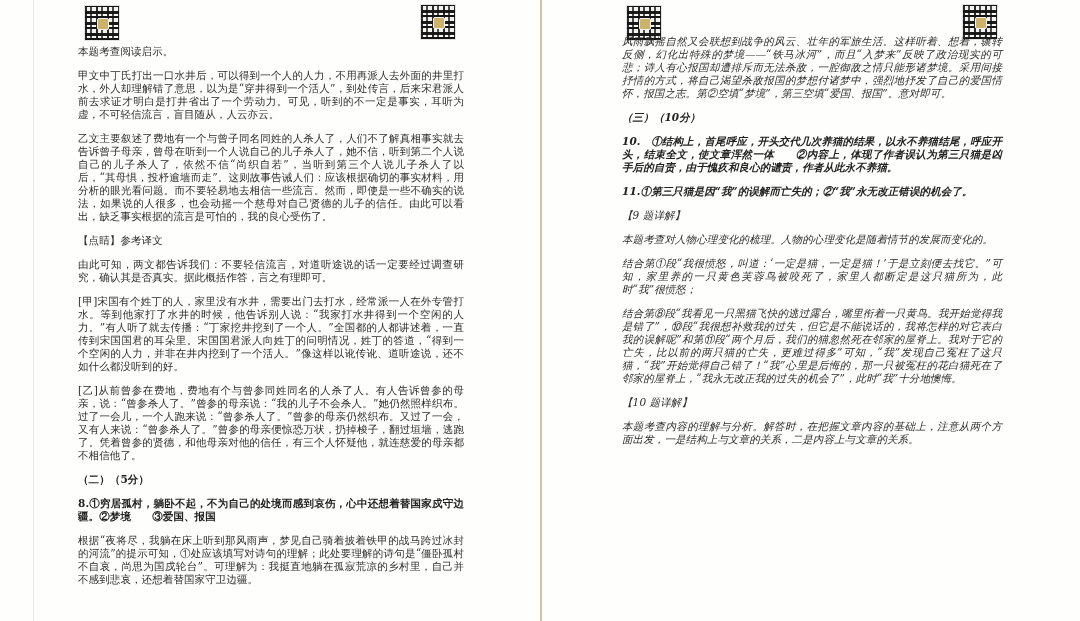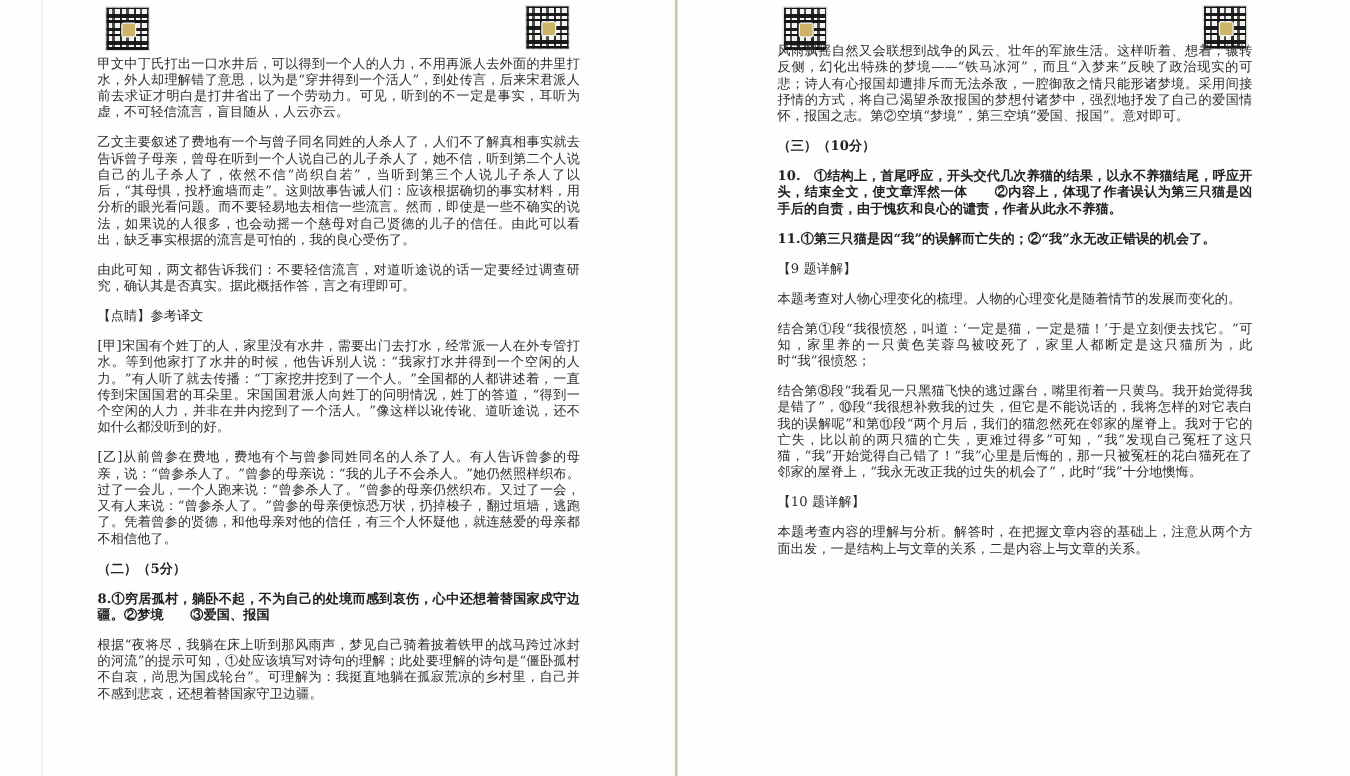--- a/index.html
+++ b/index.html
@@ -37,21 +37,21 @@
   }
   .content {
     position: absolute;
     color: #2c2c2c;
     font-size: 10.5px;
     line-height: 13px;
     text-align: justify;
     letter-spacing: 0.1px;
   }
   .content-left { left: 78px; top: 45px; width: 386px; }
-  .content-right { left: 622px; top: 35px; width: 380px; }
+  .content-right { left: 622px; top: 35px; width: 380px; font-style: italic; }
   .content p { margin: 0 0 11px 0; }
   .content p.bold { font-weight: bold; color: #222; }
   
   .qr {
     position: absolute;
     width: 34px;
     height: 34px;
     background:
       repeating-linear-gradient(90deg, rgba(20,20,20,.9) 0 2px, rgba(255,255,255,0) 2px 5px, rgba(20,20,20,.75) 5px 7px, rgba(255,255,255,0) 7px 11px),
       repeating-linear-gradient(0deg, #141414 0 2px, #f8f8f6 2px 4px, #1c1c1c 4px 7px, #f2f2ef 7px 11px);
@@ -79,24 +79,25 @@
 <div class="viewer">
   <div class="edge-line left"></div>
   <div class="page-divider"></div>
 
   <div class="qr qr-l1"></div>
   <div class="qr qr-l2"></div>
   <div class="qr qr-r1"></div>
   <div class="qr qr-r2"></div>
 
   <section class="content content-left">
+    <p>本题考查阅读启示。</p>
     <p>甲文中丁氏打出一口水井后，可以得到一个人的人力，不用再派人去外面的井里打水，外人却理解错了意思，以为是“穿井得到一个活人”，到处传言，后来宋君派人前去求证才明白是打井省出了一个劳动力。可见，听到的不一定是事实，耳听为虚，不可轻信流言，盲目随从，人云亦云。</p>
     <p>乙文主要叙述了费地有一个与曾子同名同姓的人杀人了，人们不了解真相事实就去告诉曾子母亲，曾母在听到一个人说自己的儿子杀人了，她不信，听到第二个人说自己的儿子杀人了，依然不信“尚织自若”，当听到第三个人说儿子杀人了以后，“其母惧，投杼逾墙而走”。这则故事告诫人们：应该根据确切的事实材料，用分析的眼光看问题。而不要轻易地去相信一些流言。然而，即使是一些不确实的说法，如果说的人很多，也会动摇一个慈母对自己贤德的儿子的信任。由此可以看出，缺乏事实根据的流言是可怕的，我的良心受伤了。</p>
+    <p>【点睛】参考译文</p>
     <p>由此可知，两文都告诉我们：不要轻信流言，对道听途说的话一定要经过调查研究，确认其是否真实。据此概括作答，言之有理即可。</p>
-    <p>【点睛】参考译文</p>
     <p>[甲]宋国有个姓丁的人，家里没有水井，需要出门去打水，经常派一人在外专管打水。等到他家打了水井的时候，他告诉别人说：“我家打水井得到一个空闲的人力。”有人听了就去传播：“丁家挖井挖到了一个人。”全国都的人都讲述着，一直传到宋国国君的耳朵里。宋国国君派人向姓丁的问明情况，姓丁的答道，“得到一个空闲的人力，并非在井内挖到了一个活人。”像这样以讹传讹、道听途说，还不如什么都没听到的好。</p>
     <p>[乙]从前曾参在费地，费地有个与曾参同姓同名的人杀了人。有人告诉曾参的母亲，说：“曾参杀人了。”曾参的母亲说：“我的儿子不会杀人。”她仍然照样织布。过了一会儿，一个人跑来说：“曾参杀人了。”曾参的母亲仍然织布。又过了一会，又有人来说：“曾参杀人了。”曾参的母亲便惊恐万状，扔掉梭子，翻过垣墙，逃跑了。凭着曾参的贤德，和他母亲对他的信任，有三个人怀疑他，就连慈爱的母亲都不相信他了。</p>
     <p class="bold">（二）（5分）</p>
     <p class="bold">8.①穷居孤村，躺卧不起，不为自己的处境而感到哀伤，心中还想着替国家戍守边疆。②梦境　　③爱国、报国</p>
     <p>根据“夜将尽，我躺在床上听到那风雨声，梦见自己骑着披着铁甲的战马跨过冰封的河流”的提示可知，①处应该填写对诗句的理解；此处要理解的诗句是“僵卧孤村不自哀，尚思为国戍轮台”。可理解为：我挺直地躺在孤寂荒凉的乡村里，自己并不感到悲哀，还想着替国家守卫边疆。</p>
   </section>
 
   <section class="content content-right">
     <p>风雨飘摇自然又会联想到战争的风云、壮年的军旅生活。这样听着、想着，辗转反侧，幻化出特殊的梦境——“铁马冰河”，而且“入梦来”反映了政治现实的可悲；诗人有心报国却遭排斥而无法杀敌，一腔御敌之情只能形诸梦境。采用间接抒情的方式，将自己渴望杀敌报国的梦想付诸梦中，强烈地抒发了自己的爱国情怀，报国之志。第②空填“梦境”，第三空填“爱国、报国”。意对即可。</p>
     <p class="bold">（三）（10分）</p>

